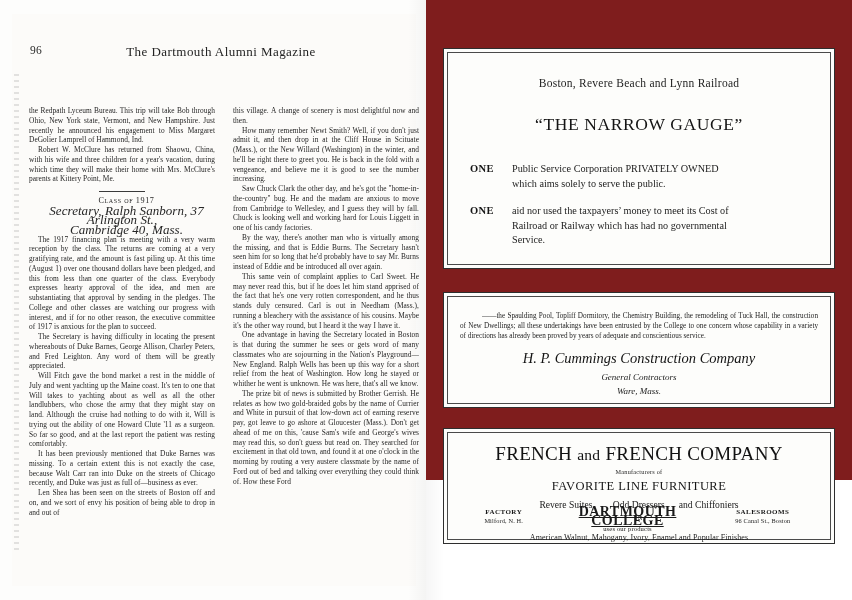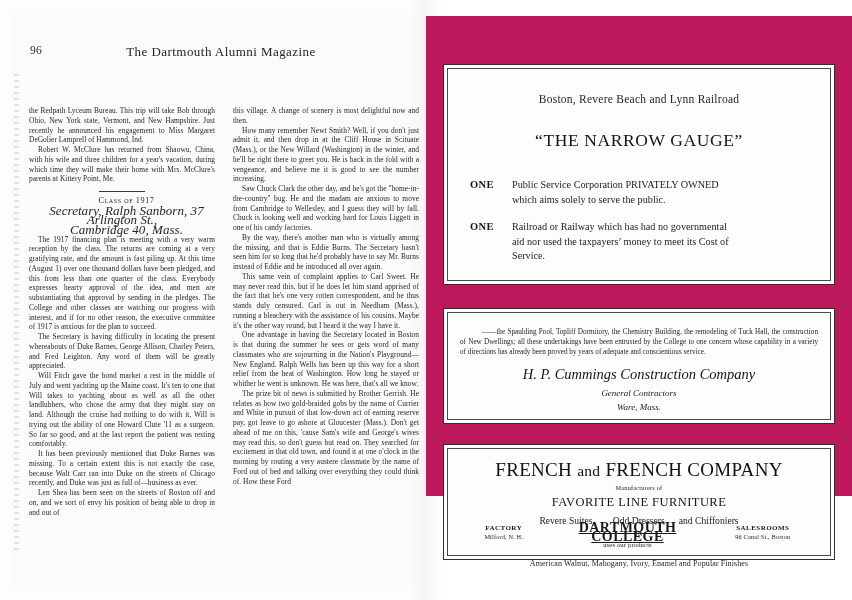--- a/index.html
+++ b/index.html
@@ -93,23 +93,23 @@
     font-style: italic;
     font-size: 13px;
     line-height: 9.6px;
     margin: 0 0 3px 0;
     text-indent: 0;
   }
 
   
   #right-page {
     position: absolute;
-    left: 426px; top: 16px;
+    left: 426px; top: 0;
     width: 426px; height: 480px;
-    background: #be185d;
+    background: #7f1d1d;
   }
 
   .ad {
     position: absolute;
     background: #fdfdfb;
     border: 1px solid #2e2e2e;
     box-sizing: border-box;
   }
   .ad-inner {
     position: absolute;
@@ -230,21 +230,21 @@
     text-align: center;
     font-size: 6.4px;
     letter-spacing: .4px;
     margin-top: 4px;
     color: #242424;
   }
   .fh-finishes {
     text-align: center;
     font-size: 8px;
     letter-spacing: .1px;
-    margin-top: 22px;
+    margin-top: 12px;
     color: #1d1d1d;
   }
   .fh-foot {
     position: absolute;
     left: 6px; right: 6px; bottom: 4px;
     display: flex;
     justify-content: space-between;
     align-items: flex-start;
   }
   .fh-foot-col { text-align: center; line-height: 8.2px; }
@@ -343,22 +343,22 @@
           <div class="rr-point">
             <div class="rr-one">ONE</div>
             <div class="rr-text">
               <div>Public Service Corporation  PRIVATELY OWNED</div>
               <div>which aims solely to serve the public.</div>
             </div>
           </div>
           <div class="rr-point">
             <div class="rr-one">ONE</div>
             <div class="rr-text">
+              <div>aid nor used the taxpayers’ money to meet its Cost of</div>
               <div>Railroad or Railway which has had no governmental</div>
-              <div>aid nor used the taxpayers’ money to meet its Cost of</div>
               <div>Service.</div>
             </div>
           </div>
         </div>
       </div>
     </div>
 
     <div class="ad" id="ad-cummings">
       <div class="ad-inner"></div>
       <div class="ad-body">

